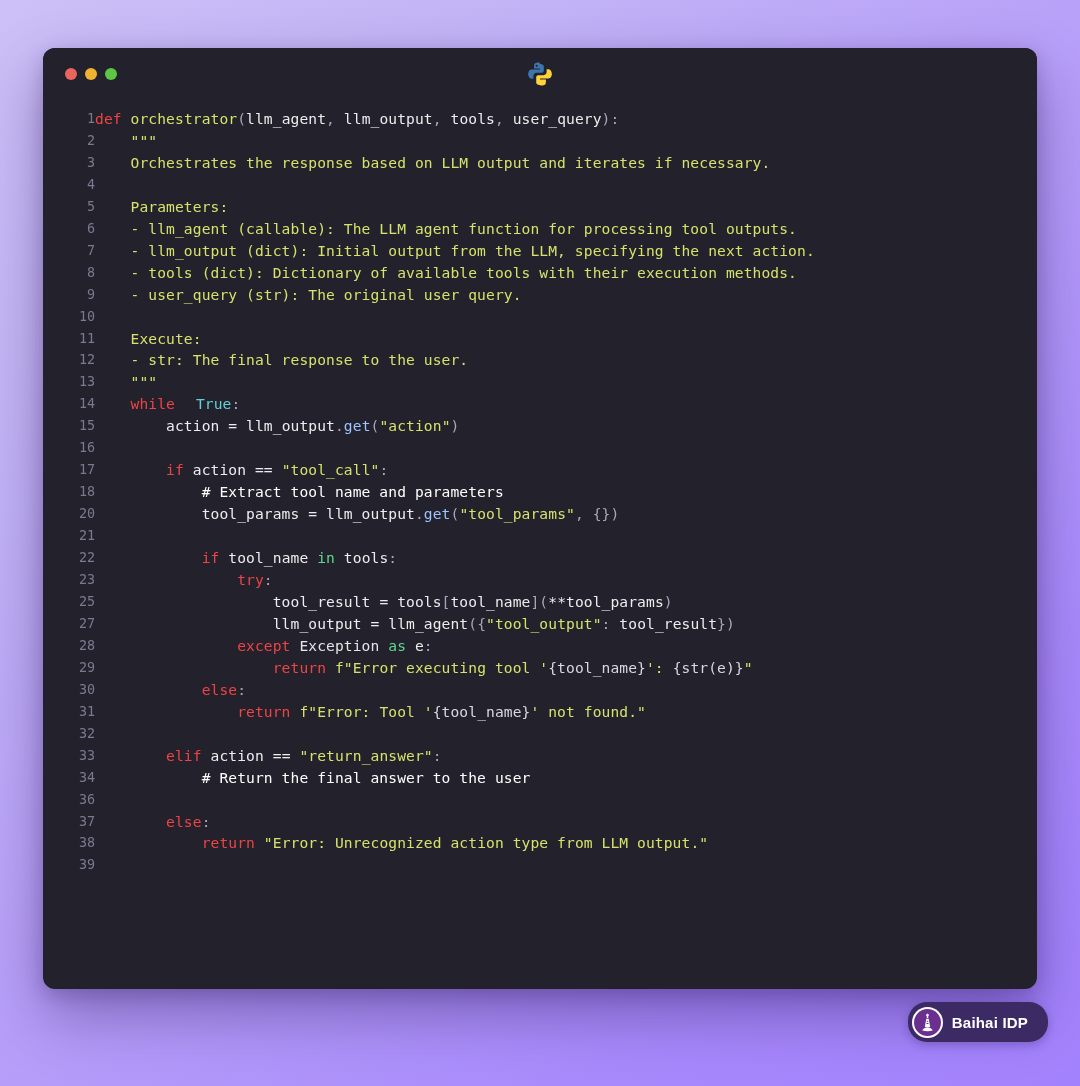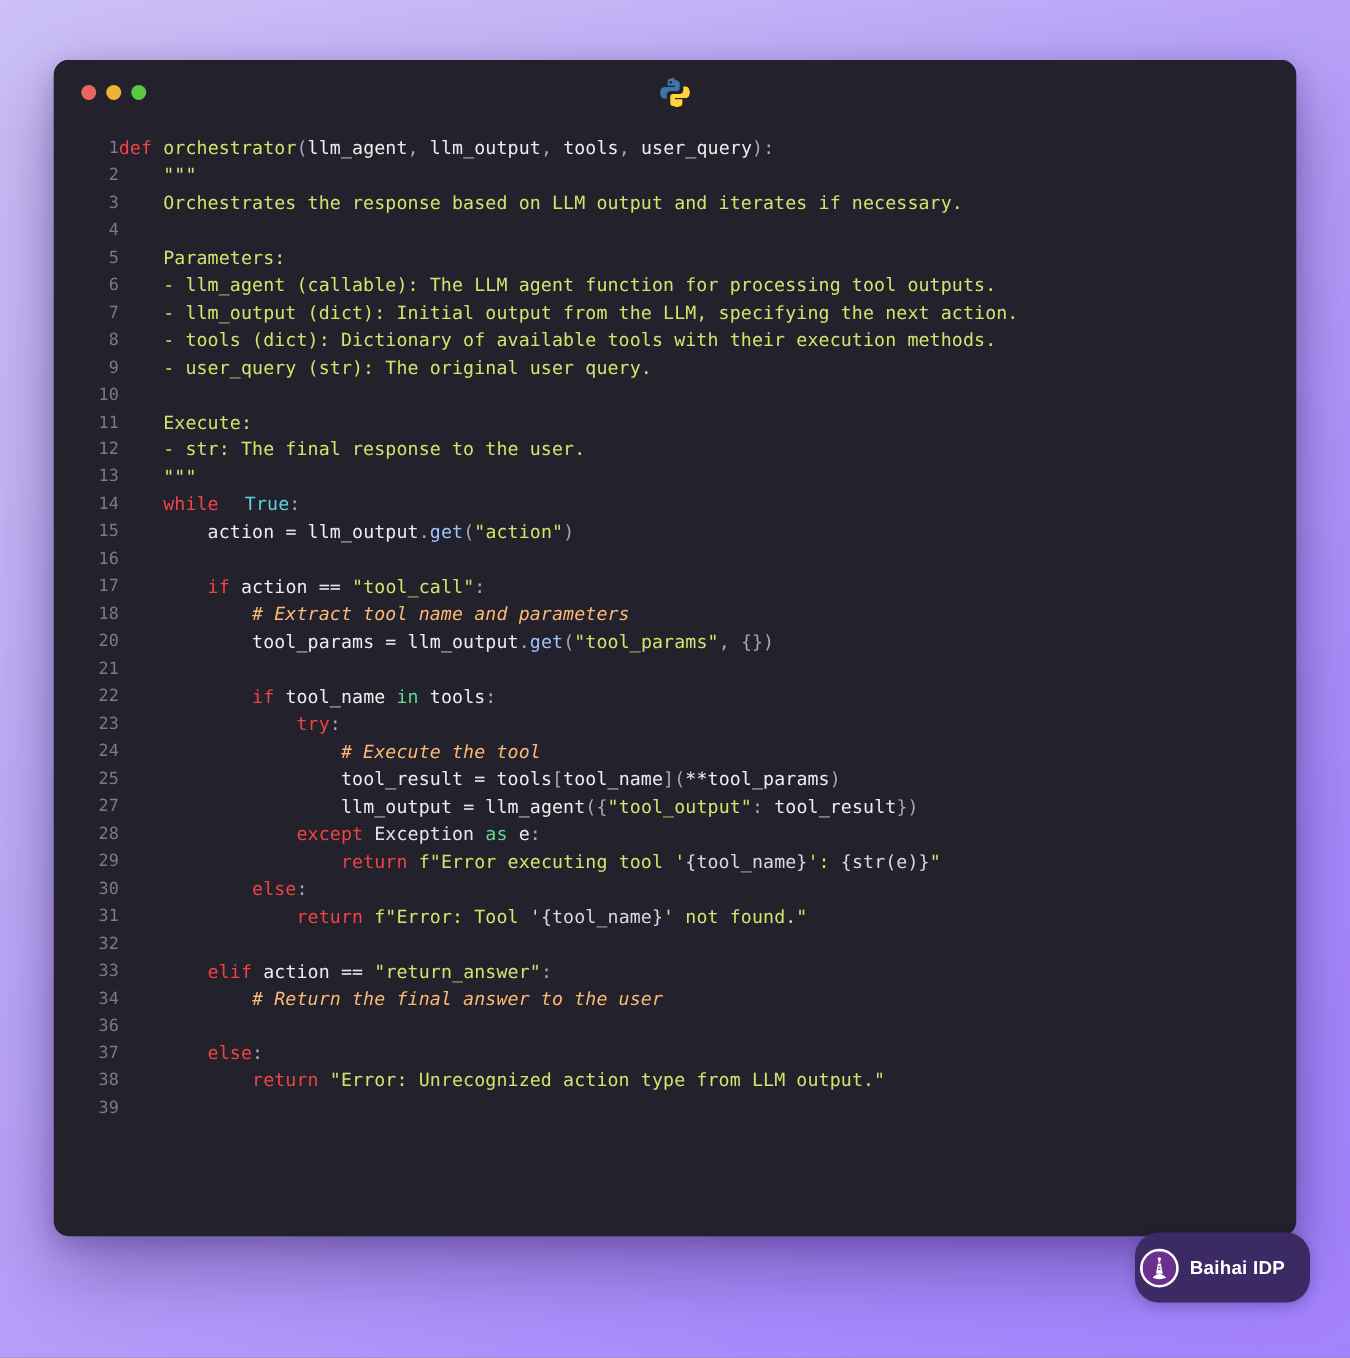--- a/index.html
+++ b/index.html
@@ -97,36 +97,36 @@
   td.src {
     color: #e2e0ea;
     padding-right: 16px;
     letter-spacing: .1px;
   }
 
   
   .kw   { color: #ef4444; }            
   .fn   { color: #d5e36a; }            
   .str  { color: #d6e26b; }            
-  .com  { color: #fdba74; font-style: italic; }            
+  .com  { color: #ffffff; }            
   .op   { color: #edecee; }            
   .pun  { color: #a9a6b8; }            
   .bi   { color: #61d0d8; margin-left: 12px; }            
   .kw2  { color: #5fd98a; }            
   .meth { color: #9ec3ff; }            
   .var  { color: #edecee; }            
   .cls  { color: #e5e5e5; }            
   .fexp { color: #d9d7e3; }            
 
   
   #watermark {
     position: absolute;
     right: 32px;
     bottom: 44px;
-    height: 56px;
+    height: 40px;
     padding: 0 20px 0 4px;
     background: #3b2a63;
     border-radius: 19px;
     display: flex;
     align-items: center;
     gap: 9px;
     box-shadow: 0 3px 10px rgba(40,18,85,.28);
   }
   #watermark-mark {
     width: 31px; height: 31px;
@@ -246,24 +246,20 @@
             <td class="ln">21</td>
             <td class="src">&nbsp;</td>
           </tr>
           <tr>
             <td class="ln">22</td>
             <td class="src"><span class="var">            </span><span class="kw">if</span><span class="var"> </span><span class="var">tool_name</span><span class="var"> </span><span class="kw2">in</span><span class="var"> </span><span class="var">tools</span><span class="pun">:</span></td>
           </tr>
           <tr>
             <td class="ln">23</td>
             <td class="src"><span class="var">                </span><span class="kw">try</span><span class="pun">:</span></td>
-          </tr>
-          <tr>
-            <td class="ln">24</td>
-            <td class="src"><span class="com">                    # Execute the tool</span></td>
           </tr>
           <tr>
             <td class="ln">25</td>
             <td class="src"><span class="var">                    </span><span class="var">tool_result</span><span class="var"> </span><span class="op">=</span><span class="var"> </span><span class="var">tools</span><span class="pun">[</span><span class="var">tool_name</span><span class="pun">]</span><span class="pun">(</span><span class="op">**</span><span class="var">tool_params</span><span class="pun">)</span></td>
           </tr>
           <tr>
             <td class="ln">27</td>
             <td class="src"><span class="var">                    </span><span class="var">llm_output</span><span class="var"> </span><span class="op">=</span><span class="var"> </span><span class="var">llm_agent</span><span class="pun">({</span><span class="str">"tool_output"</span><span class="pun">: </span><span class="var">tool_result</span><span class="pun">})</span></td>
           </tr>
           <tr>

